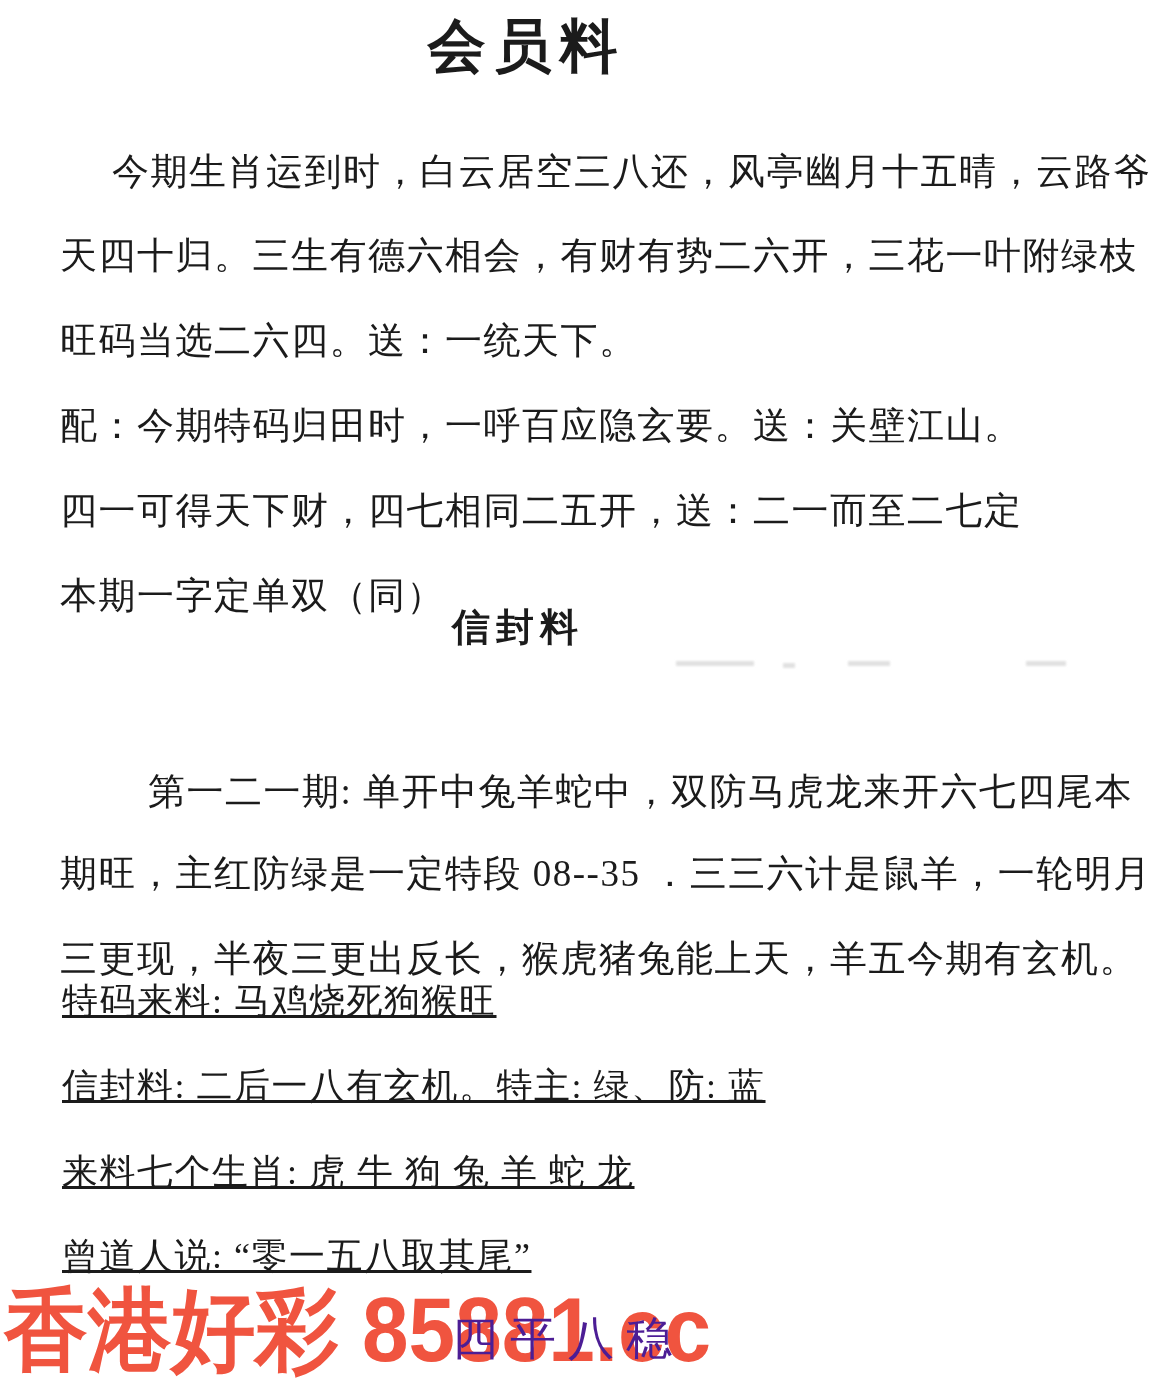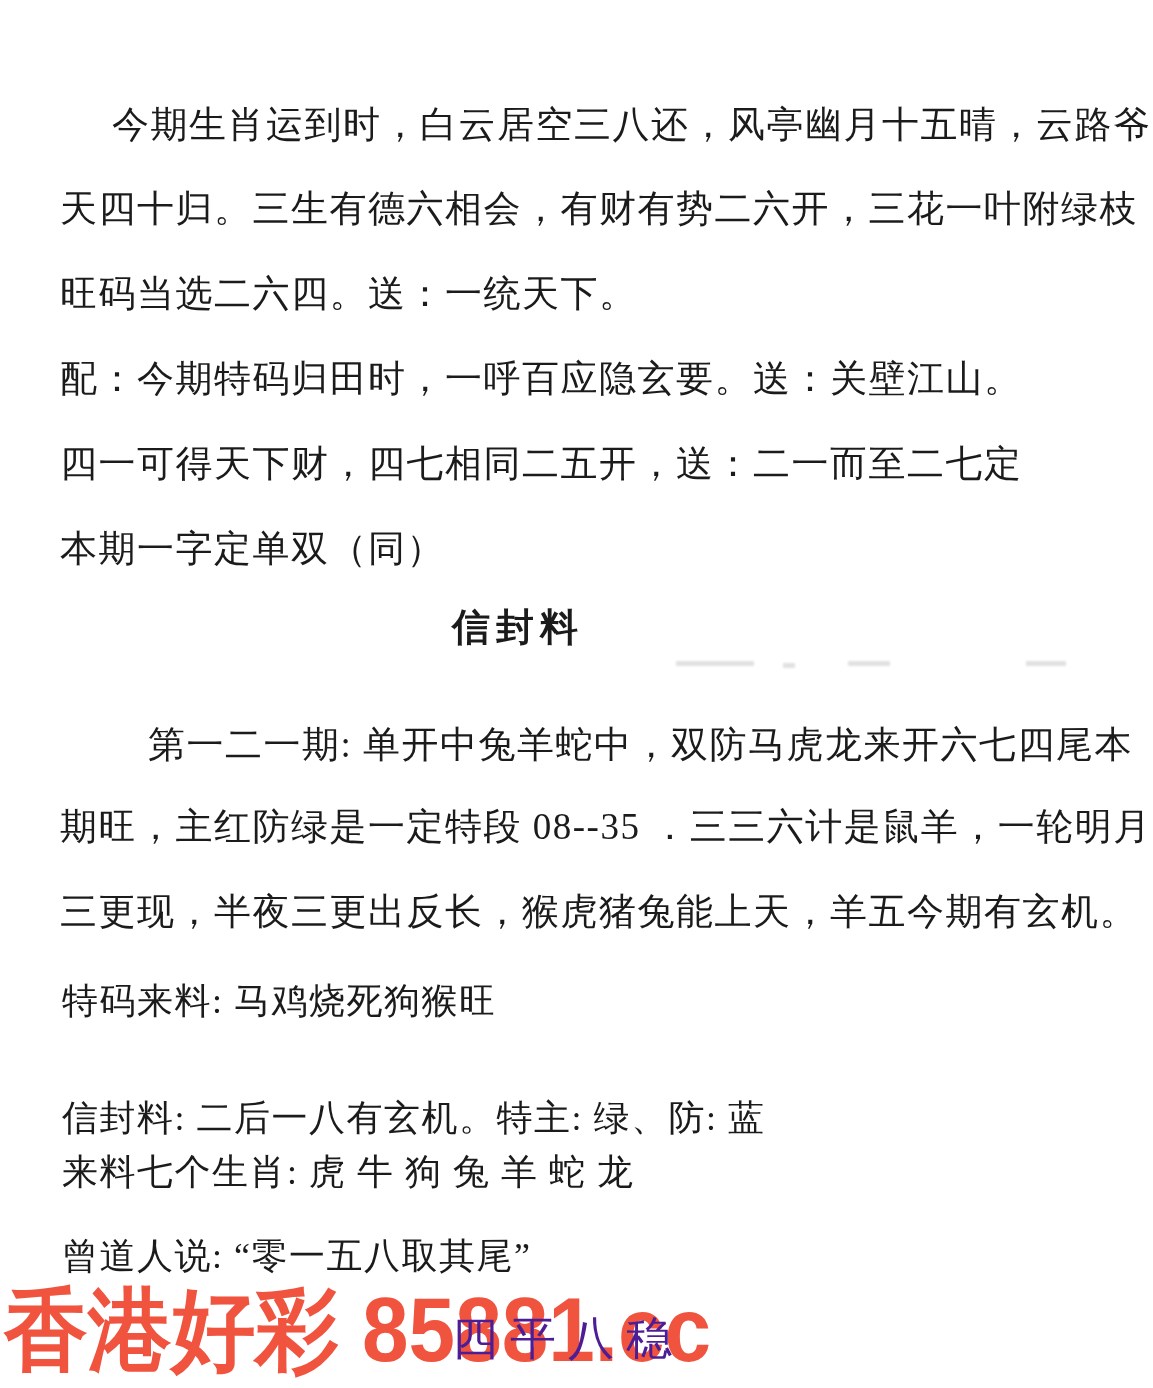--- a/index.html
+++ b/index.html
@@ -17,42 +17,42 @@
     font-family:"Liberation Serif","DejaVu Serif",serif;
   }
   
   .member-title {
     top:8px; left:0; width:1053px;
     text-align:center;
     font-size:58px; font-weight:bold;
     letter-spacing:8px;
   }
   
-  .body-line { font-size:37px; letter-spacing:1.5px; }
+  .body-line { font-size:37px; letter-spacing:1.5px;margin-top:47px; }
   .m0 { top:100px;  left:112px; }
   .m1 { top:184px;  left:60px; }
   .m2 { top:269px;  left:60px; }
   .m3 { top:354px;  left:60px; }
   .m4 { top:439px;  left:60px; }
   .m5 { top:524px;  left:60px; }
   
   .letter-label { top:640px; left:62px; font-size:34px; letter-spacing:2px; }
   .envelope-title {
     top:602px; left:452px;
     font-size:38px; font-weight:bold;
     letter-spacing:6px;
   }
   
   .e0 { top:720px; left:148px; }
   .e1 { top:802px; left:60px; }
   .e2 { top:887px; left:60px; }
   
-  .info-line { font-size:36px; letter-spacing:1.5px; }
+  .info-line { font-size:36px; letter-spacing:1.5px;text-decoration:underline; }
   .i0 { top:977px;  left:62px; }
-  .i1 { top:1062px; left:62px;margin-top:32px; }
+  .i1 { top:1062px; left:62px; }
   .i2 { top:1148px; left:62px; }
   .i3 { top:1232px; left:62px; }
   
   .seal {
     top:1308px; left:452px;
     font-size:46px; letter-spacing:12px;
     color:#4c1d95; z-index:3;
   }
   
   .watermark {
@@ -78,20 +78,21 @@
   .a0 { top:661px; left:676px;  width:78px; }
   .a1 { top:663px; left:783px;  width:12px; }
   .a2 { top:661px; left:848px;  width:42px; }
   .a3 { top:661px; left:1026px; width:40px; }
 </style>
 </head>
 <body>
 
 <div class="page">
 
+  <div class="cn member-title">会员料</div>
 
   <div class="cn body-line m0">今期生肖运到时，白云居空三八还，风亭幽月十五晴，云路爷</div>
   <div class="cn body-line m1">天四十归。三生有德六相会，有财有势二六开，三花一叶附绿枝，</div>
   <div class="cn body-line m2">旺码当选二六四。送：一统天下。</div>
   <div class="cn body-line m3">配：今期特码归田时，一呼百应隐玄要。送：关壁江山。</div>
   <div class="cn body-line m4">四一可得天下财，四七相同二五开，送：二一而至二七定</div>
   <div class="cn body-line m5">本期一字定单双（同）</div>
 
   <div class="cn envelope-title">信封料</div>
 

